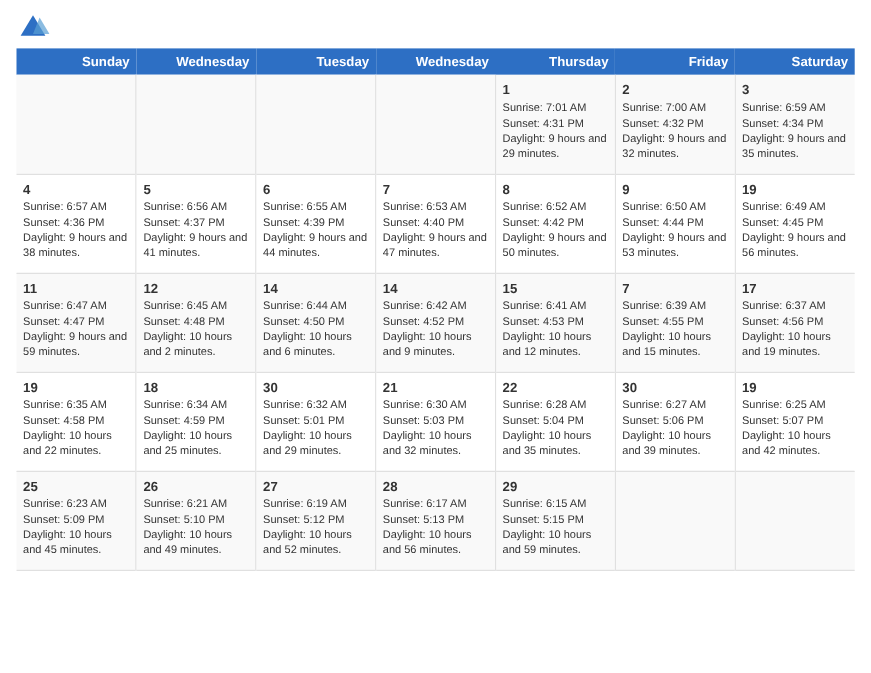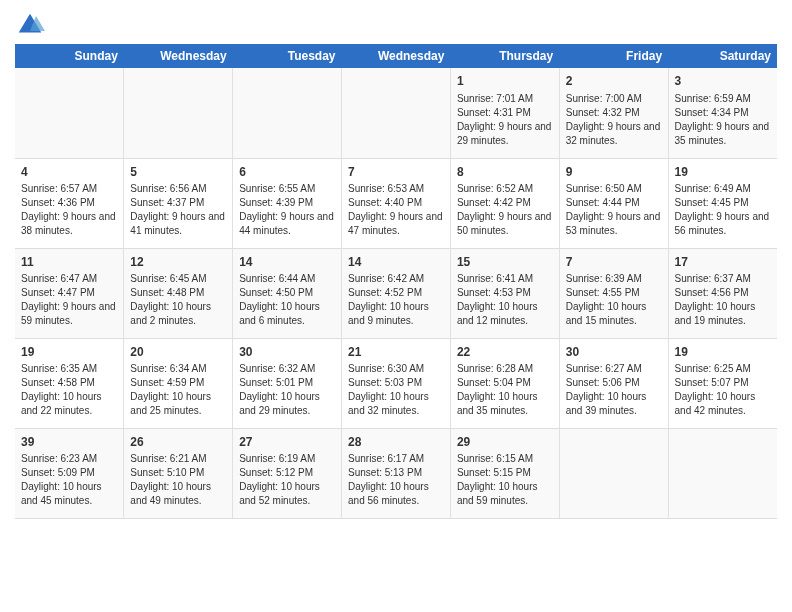--- a/index.html
+++ b/index.html
@@ -198,21 +198,21 @@
           <span class="day-number">17</span>
           <div class="day-info">Sunrise: 6:37 AM<br>Sunset: 4:56 PM<br>Daylight: 10 hours and 19 minutes.</div>
         </td>
       </tr>
       <tr>
         <td>
           <span class="day-number">19</span>
           <div class="day-info">Sunrise: 6:35 AM<br>Sunset: 4:58 PM<br>Daylight: 10 hours and 22 minutes.</div>
         </td>
         <td>
-          <span class="day-number">20</span>
+          <span class="day-number">18</span>
           <div class="day-info">Sunrise: 6:34 AM<br>Sunset: 4:59 PM<br>Daylight: 10 hours and 25 minutes.</div>
         </td>
         <td>
           <span class="day-number">30</span>
           <div class="day-info">Sunrise: 6:32 AM<br>Sunset: 5:01 PM<br>Daylight: 10 hours and 29 minutes.</div>
         </td>
         <td>
           <span class="day-number">21</span>
           <div class="day-info">Sunrise: 6:30 AM<br>Sunset: 5:03 PM<br>Daylight: 10 hours and 32 minutes.</div>
         </td>
@@ -224,21 +224,21 @@
           <span class="day-number">30</span>
           <div class="day-info">Sunrise: 6:27 AM<br>Sunset: 5:06 PM<br>Daylight: 10 hours and 39 minutes.</div>
         </td>
         <td>
           <span class="day-number">19</span>
           <div class="day-info">Sunrise: 6:25 AM<br>Sunset: 5:07 PM<br>Daylight: 10 hours and 42 minutes.</div>
         </td>
       </tr>
       <tr>
         <td>
-          <span class="day-number">39</span>
+          <span class="day-number">25</span>
           <div class="day-info">Sunrise: 6:23 AM<br>Sunset: 5:09 PM<br>Daylight: 10 hours and 45 minutes.</div>
         </td>
         <td>
           <span class="day-number">26</span>
           <div class="day-info">Sunrise: 6:21 AM<br>Sunset: 5:10 PM<br>Daylight: 10 hours and 49 minutes.</div>
         </td>
         <td>
           <span class="day-number">27</span>
           <div class="day-info">Sunrise: 6:19 AM<br>Sunset: 5:12 PM<br>Daylight: 10 hours and 52 minutes.</div>
         </td>

